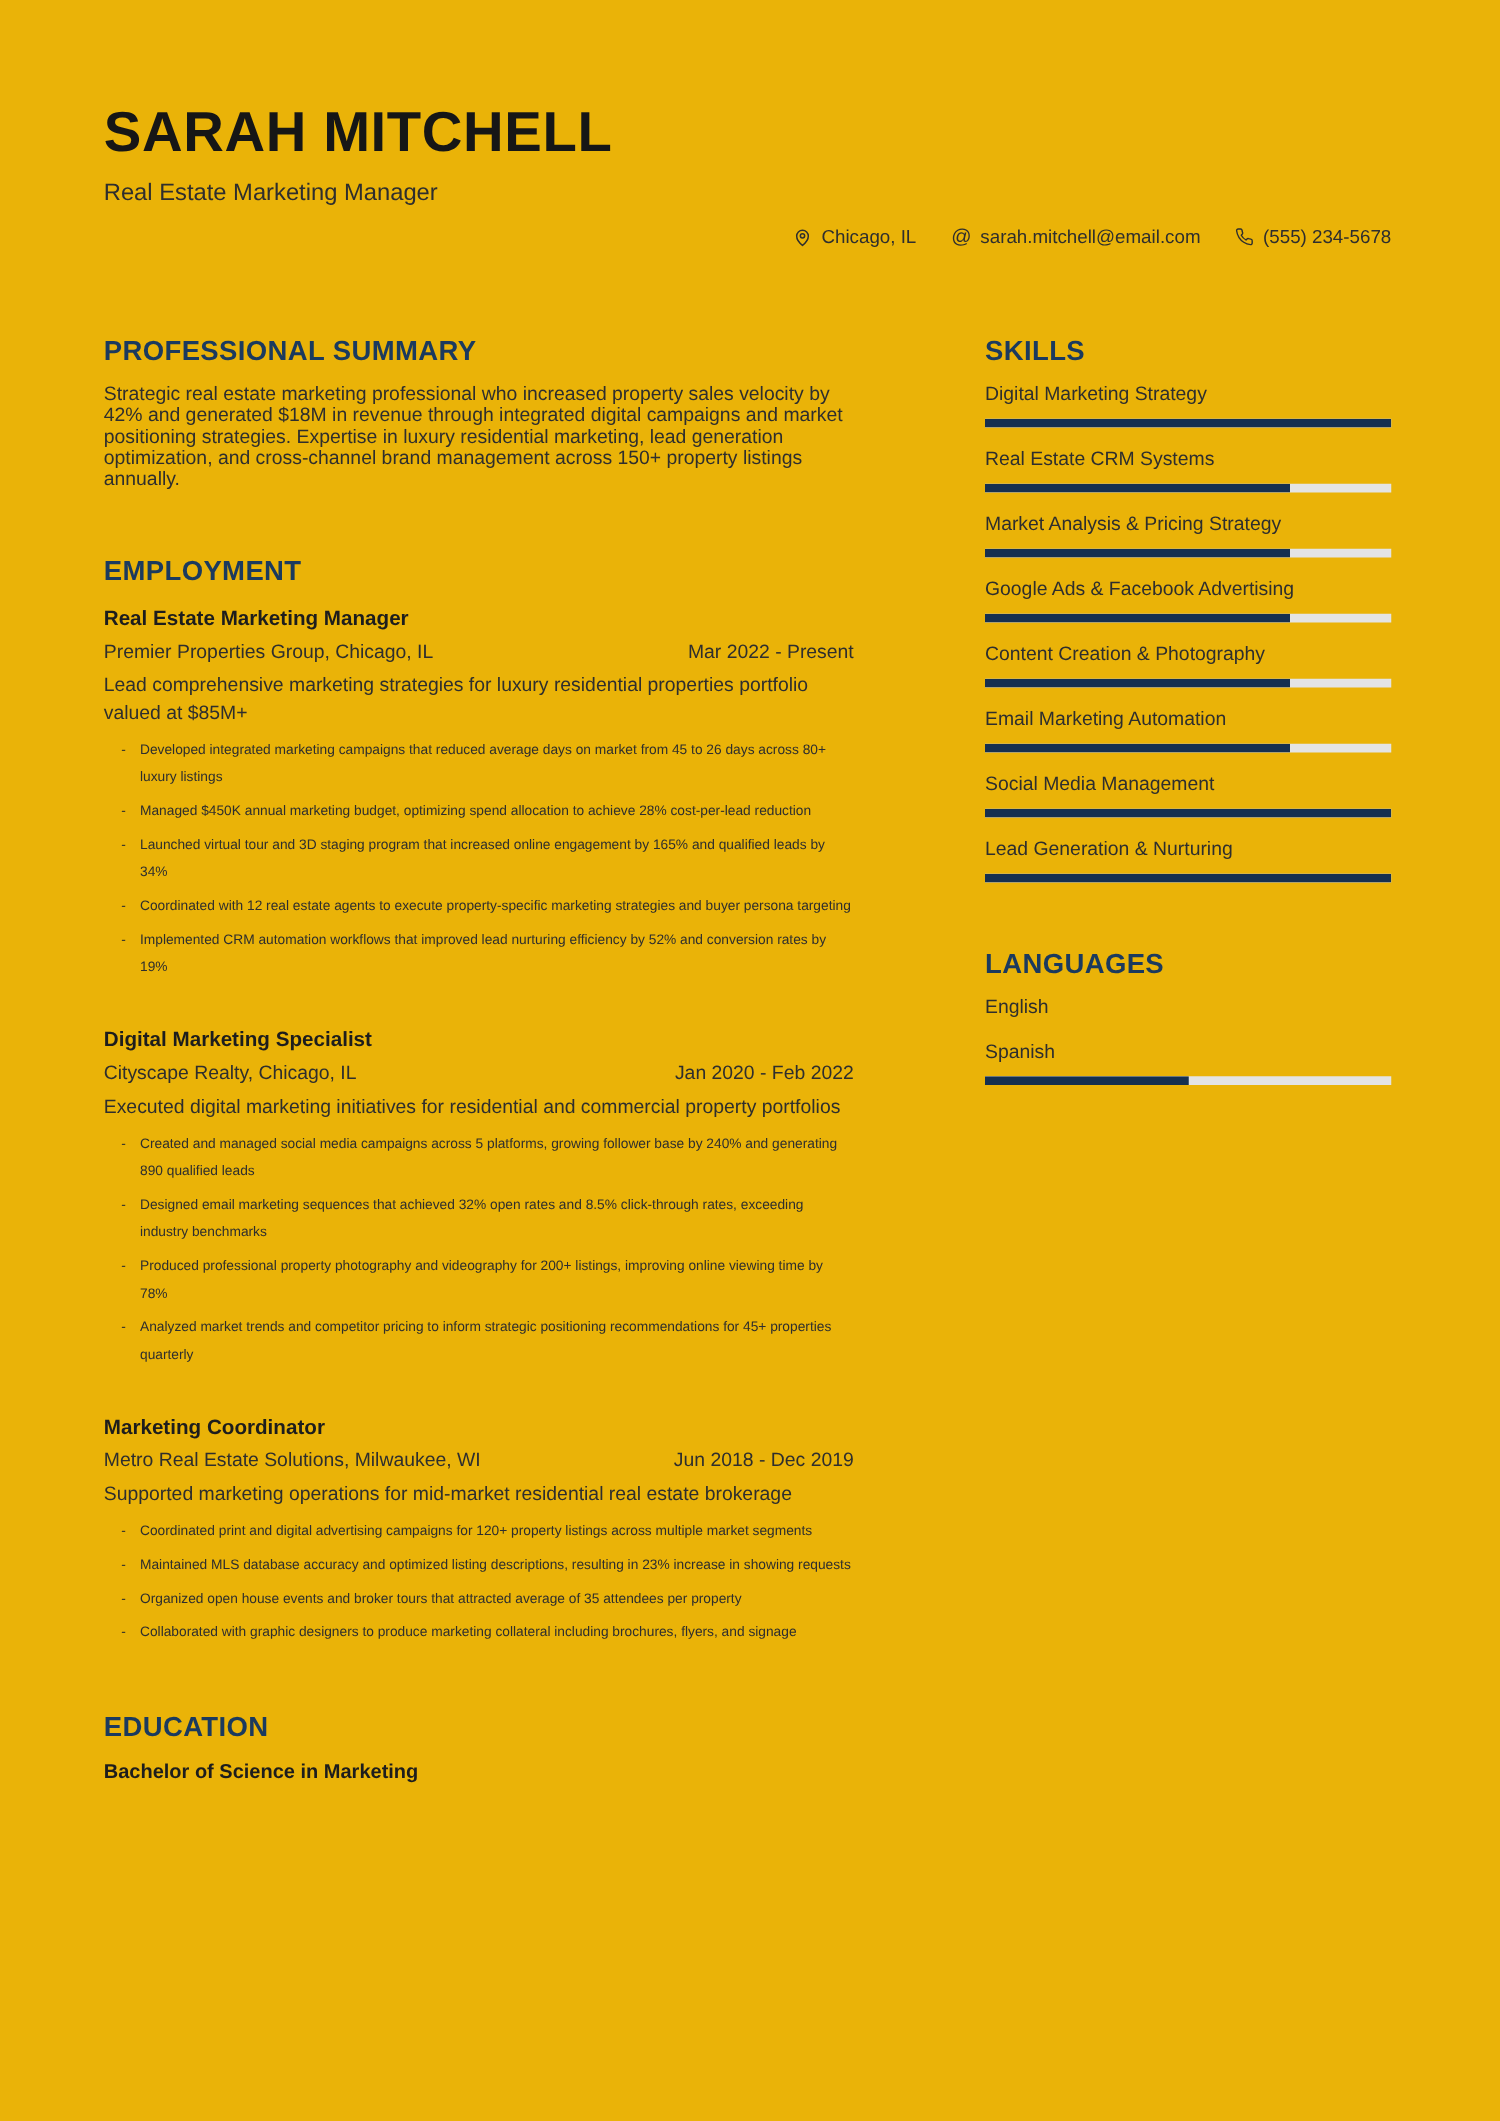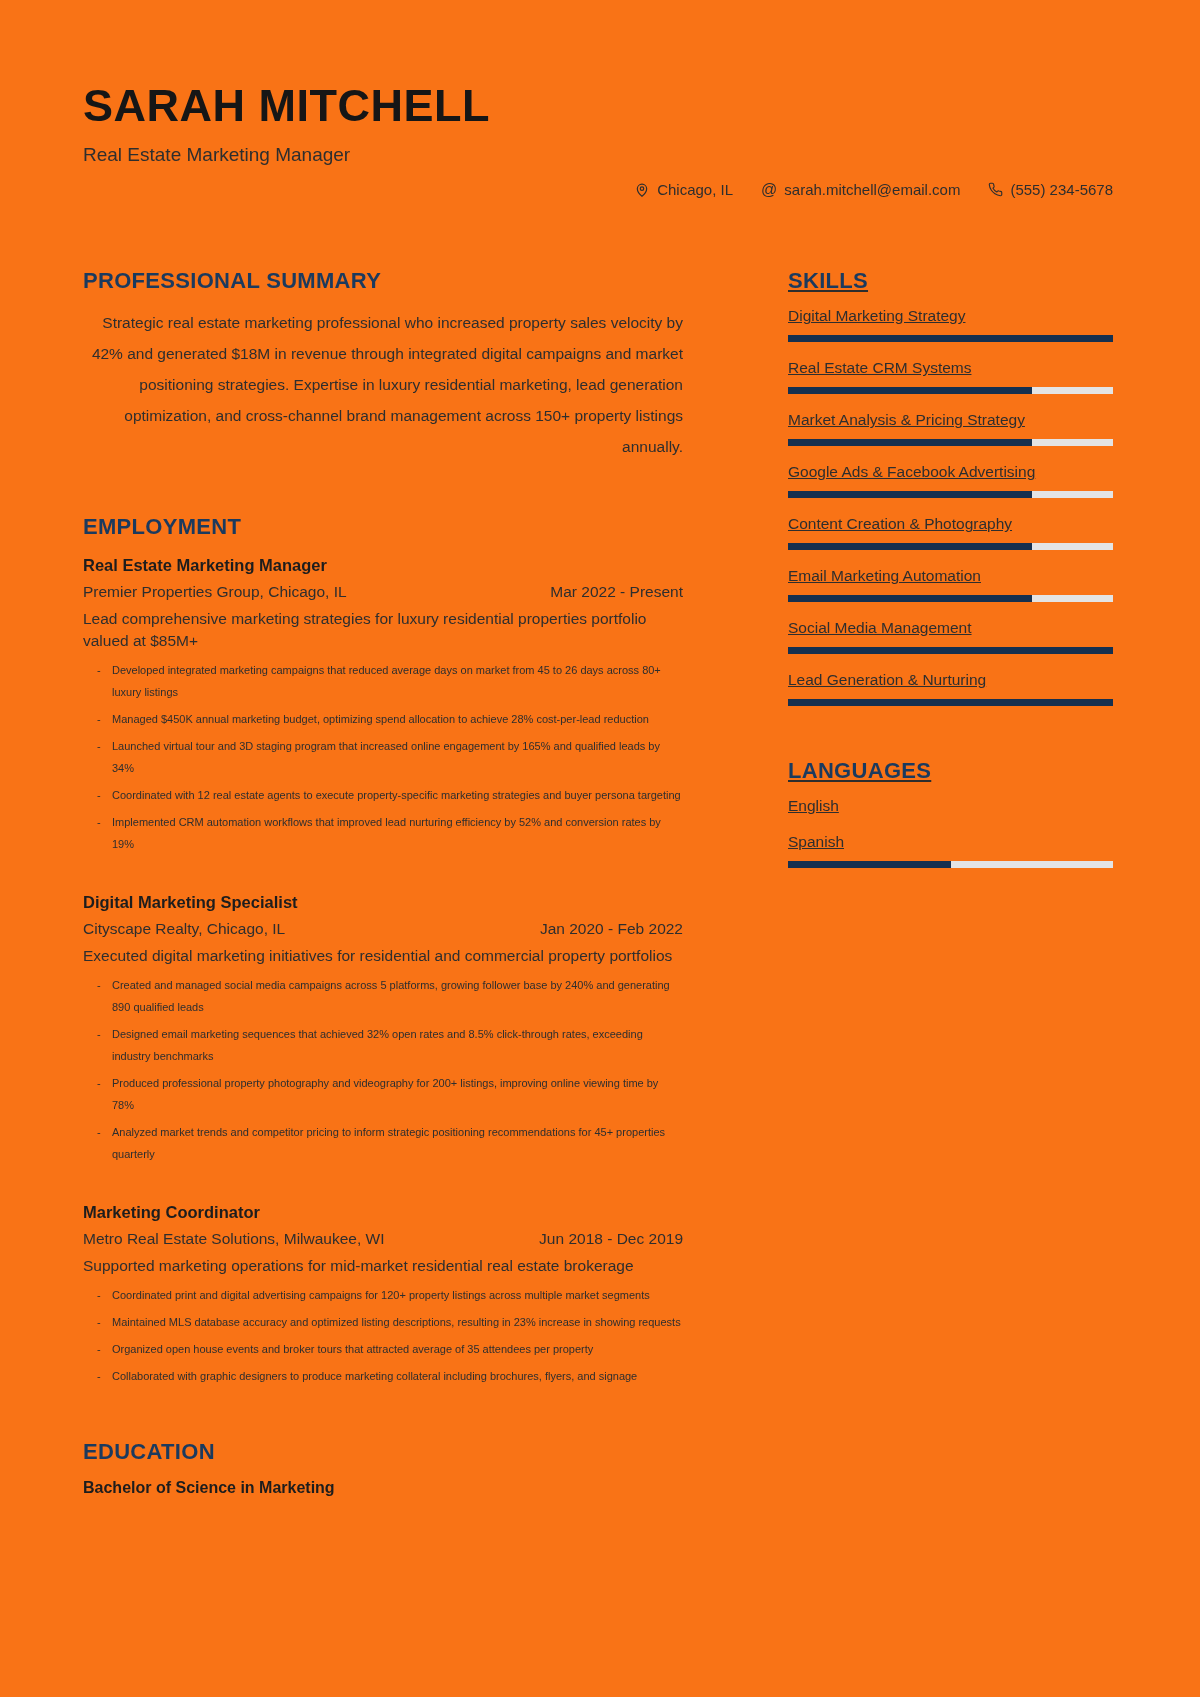--- a/index.html
+++ b/index.html
@@ -3,21 +3,21 @@
 <meta charset="utf-8">
 <style>
   * { box-sizing: border-box; margin: 0; padding: 0; }
   html, body { background: #ffffff; }
   body { font-family: "Liberation Sans", sans-serif; }
   .page {
     position: relative;
     width: 1200px;
     height: 1697px;
     margin: 0 auto;
-    background: #f97316;
+    background: #eab308;
     color: #2e2e2e;
     overflow: hidden;
     padding: 82px 87px 0 83px;
   }
   
   .name {
     font-size: 45px;
     font-weight: 700;
     letter-spacing: 0.5px;
     line-height: 1.05;
@@ -36,37 +36,36 @@
     font-size: 15px;
     color: #2e2e2e;
     justify-content: flex-end;
   }
   .contact-item { display: flex; align-items: center; gap: 7px; }
   .contact-item svg { display: block; }
   .at-glyph { font-size: 16px; line-height: 1; color: #2e2e2e; }
   
   .columns { display: flex; margin-top: 70px; }
   .main-col { width: 600px; flex: 0 0 600px; }
-  .side-col { width: 325px; flex: 0 0 325px; margin-left: 105px; text-decoration: underline; }
+  .side-col { width: 325px; flex: 0 0 325px; margin-left: 105px; }
   
   .section-heading {
     font-size: 22px;
     font-weight: 700;
     letter-spacing: 0.3px;
     color: #1b3a5e;
   }
   .section { margin-top: 0; }
   .section + .section { margin-top: 52px; }
   .section--education { margin-top: 58px; }
   .summary-text {
     margin-top: 13px;
     font-size: 15.5px;
-    line-height: 31px;
-    color: #2e2e2e;
-    text-align: right;
+    line-height: 17px;
+    color: #2e2e2e;
   }
   
   .jobs { margin-top: 16px; }
   .job + .job { margin-top: 38px; }
   .job-title { font-size: 16.5px; font-weight: 700; color: #1d1d1d; }
   .job-meta {
     display: flex;
     justify-content: space-between;
     align-items: baseline;
     margin-top: 8px;

